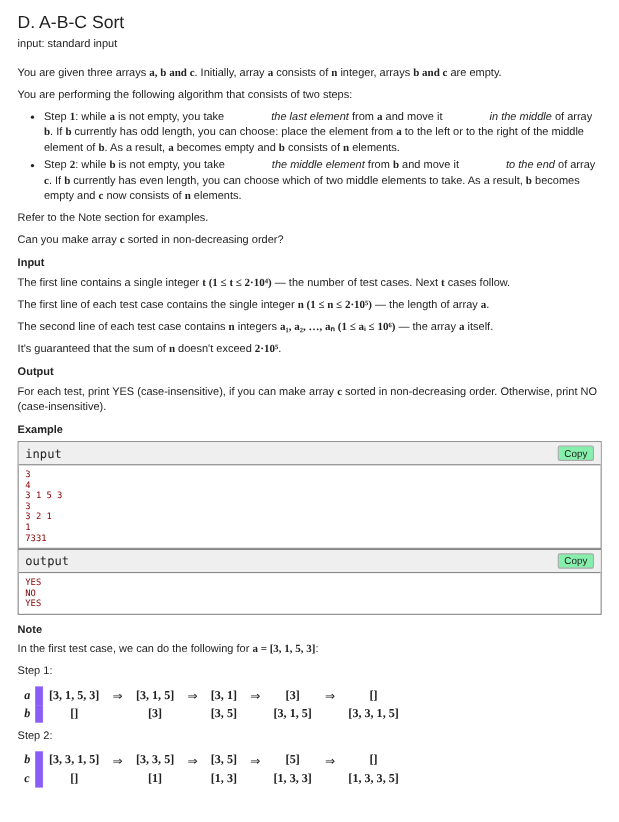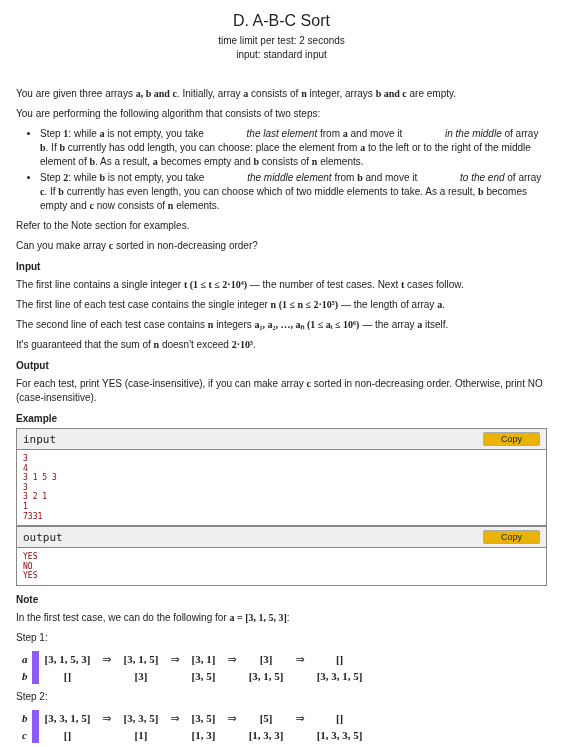--- a/index.html
+++ b/index.html
@@ -6,21 +6,21 @@
     font-family: Verdana, Arial, sans-serif;
     font-size: 10px;
     color: #222;
     margin: 0;
     padding: 12px 16px 24px 16px;
     width: 563px;
     box-sizing: border-box;
     background: #fff;
     position: relative;
   }
-  .header { text-align: center; margin-bottom: 25px; }
+  .header { text-align: left; margin-bottom: 12px; }
   .title { font-size: 16px; margin-bottom: 4px; }
   .limits { font-size: 10px; line-height: 1.4; }
   p { margin: 6px 0; line-height: 1.4; }
   ul { margin: 4px 0 6px 0; padding-left: 24px; }
   li { margin: 2px 0; line-height: 1.4; }
   .section-title { font-weight: bold; margin-top: 8px; margin-bottom: 0; font-size: 10px; }
   .bold-math { font-family: Georgia, 'Times New Roman', serif; font-weight: bold; }
   .ital { font-style: italic; margin-left: 40px; }
 
   .example-block { margin-top: 4px; }
@@ -34,22 +34,22 @@
     padding: 3px 6px;
     font-family: Consolas, monospace;
     font-size: 11px;
     display: flex;
     justify-content: space-between;
     align-items: center;
   }
   .copy-btn {
     font-size: 9px;
     font-family: Verdana, Arial, sans-serif;
-    padding: 1px 17px;
-    background: #eab308;
+    padding: 1px 5px;
+    background: #86efac;
     border: 1px solid #aaa;
     border-radius: 2px;
     cursor: pointer;
   }
   .io-content {
     padding: 4px 6px;
     font-family: Consolas, monospace;
     font-size: 8px;
     color: #880000;
     white-space: pre;
@@ -75,21 +75,20 @@
   }
   .arr { border-left: 7px solid #8b5cf6; }
   .arrow { font-family: Arial, sans-serif; font-size: 11px; }
 </style>
 </head>
 <body>
 
 <div class="header">
   <div class="title">D. A-B-C Sort</div>
   <div class="limits">
-    <div>time limit per test: 2 seconds</div>
     <div>input: standard input</div>
   </div>
 </div>
 
 <p>
   <span>You are given three arrays </span><span class="bold-math">a, b and c</span><span>. Initially, array </span><span class="bold-math">a</span><span> consists of </span><span class="bold-math">n</span><span> integer, arrays </span><span class="bold-math">b and c</span><span> are empty.</span>
 </p>
 
 <p>You are performing the following algorithm that consists of two steps:</p>
 

